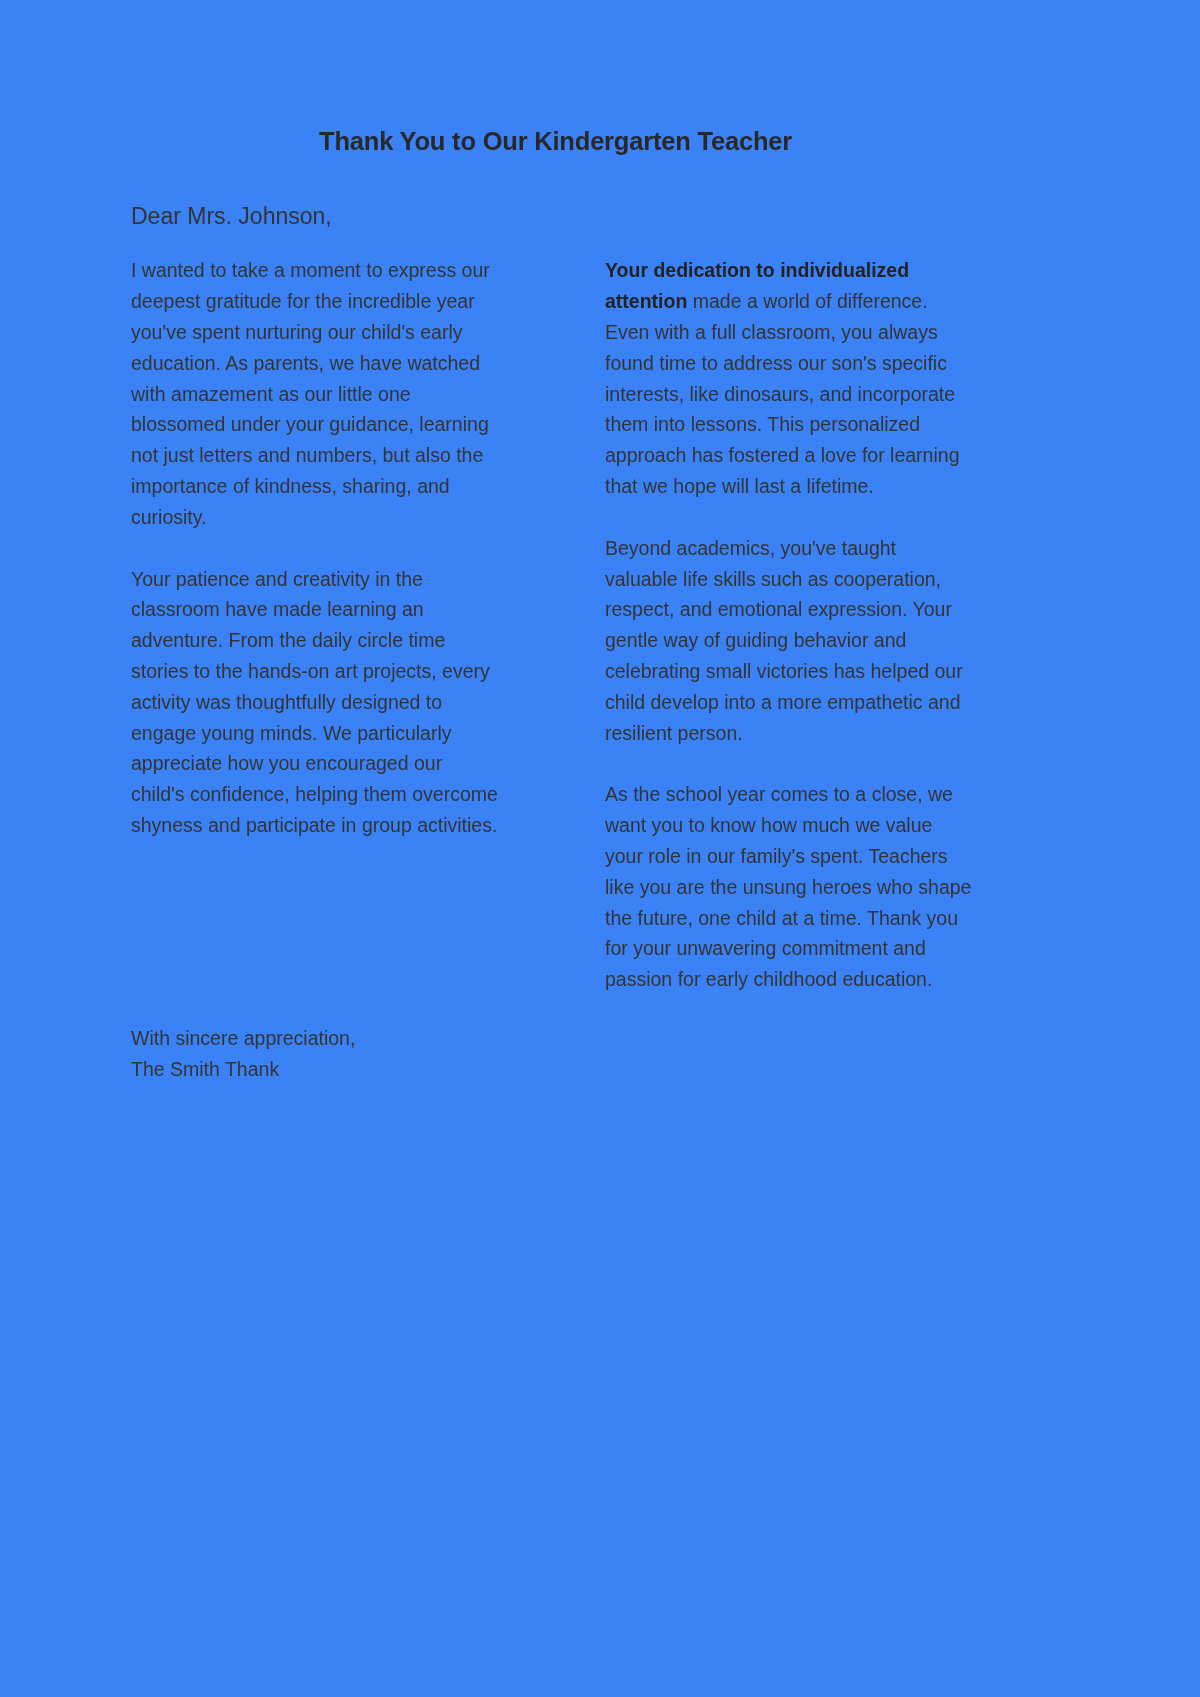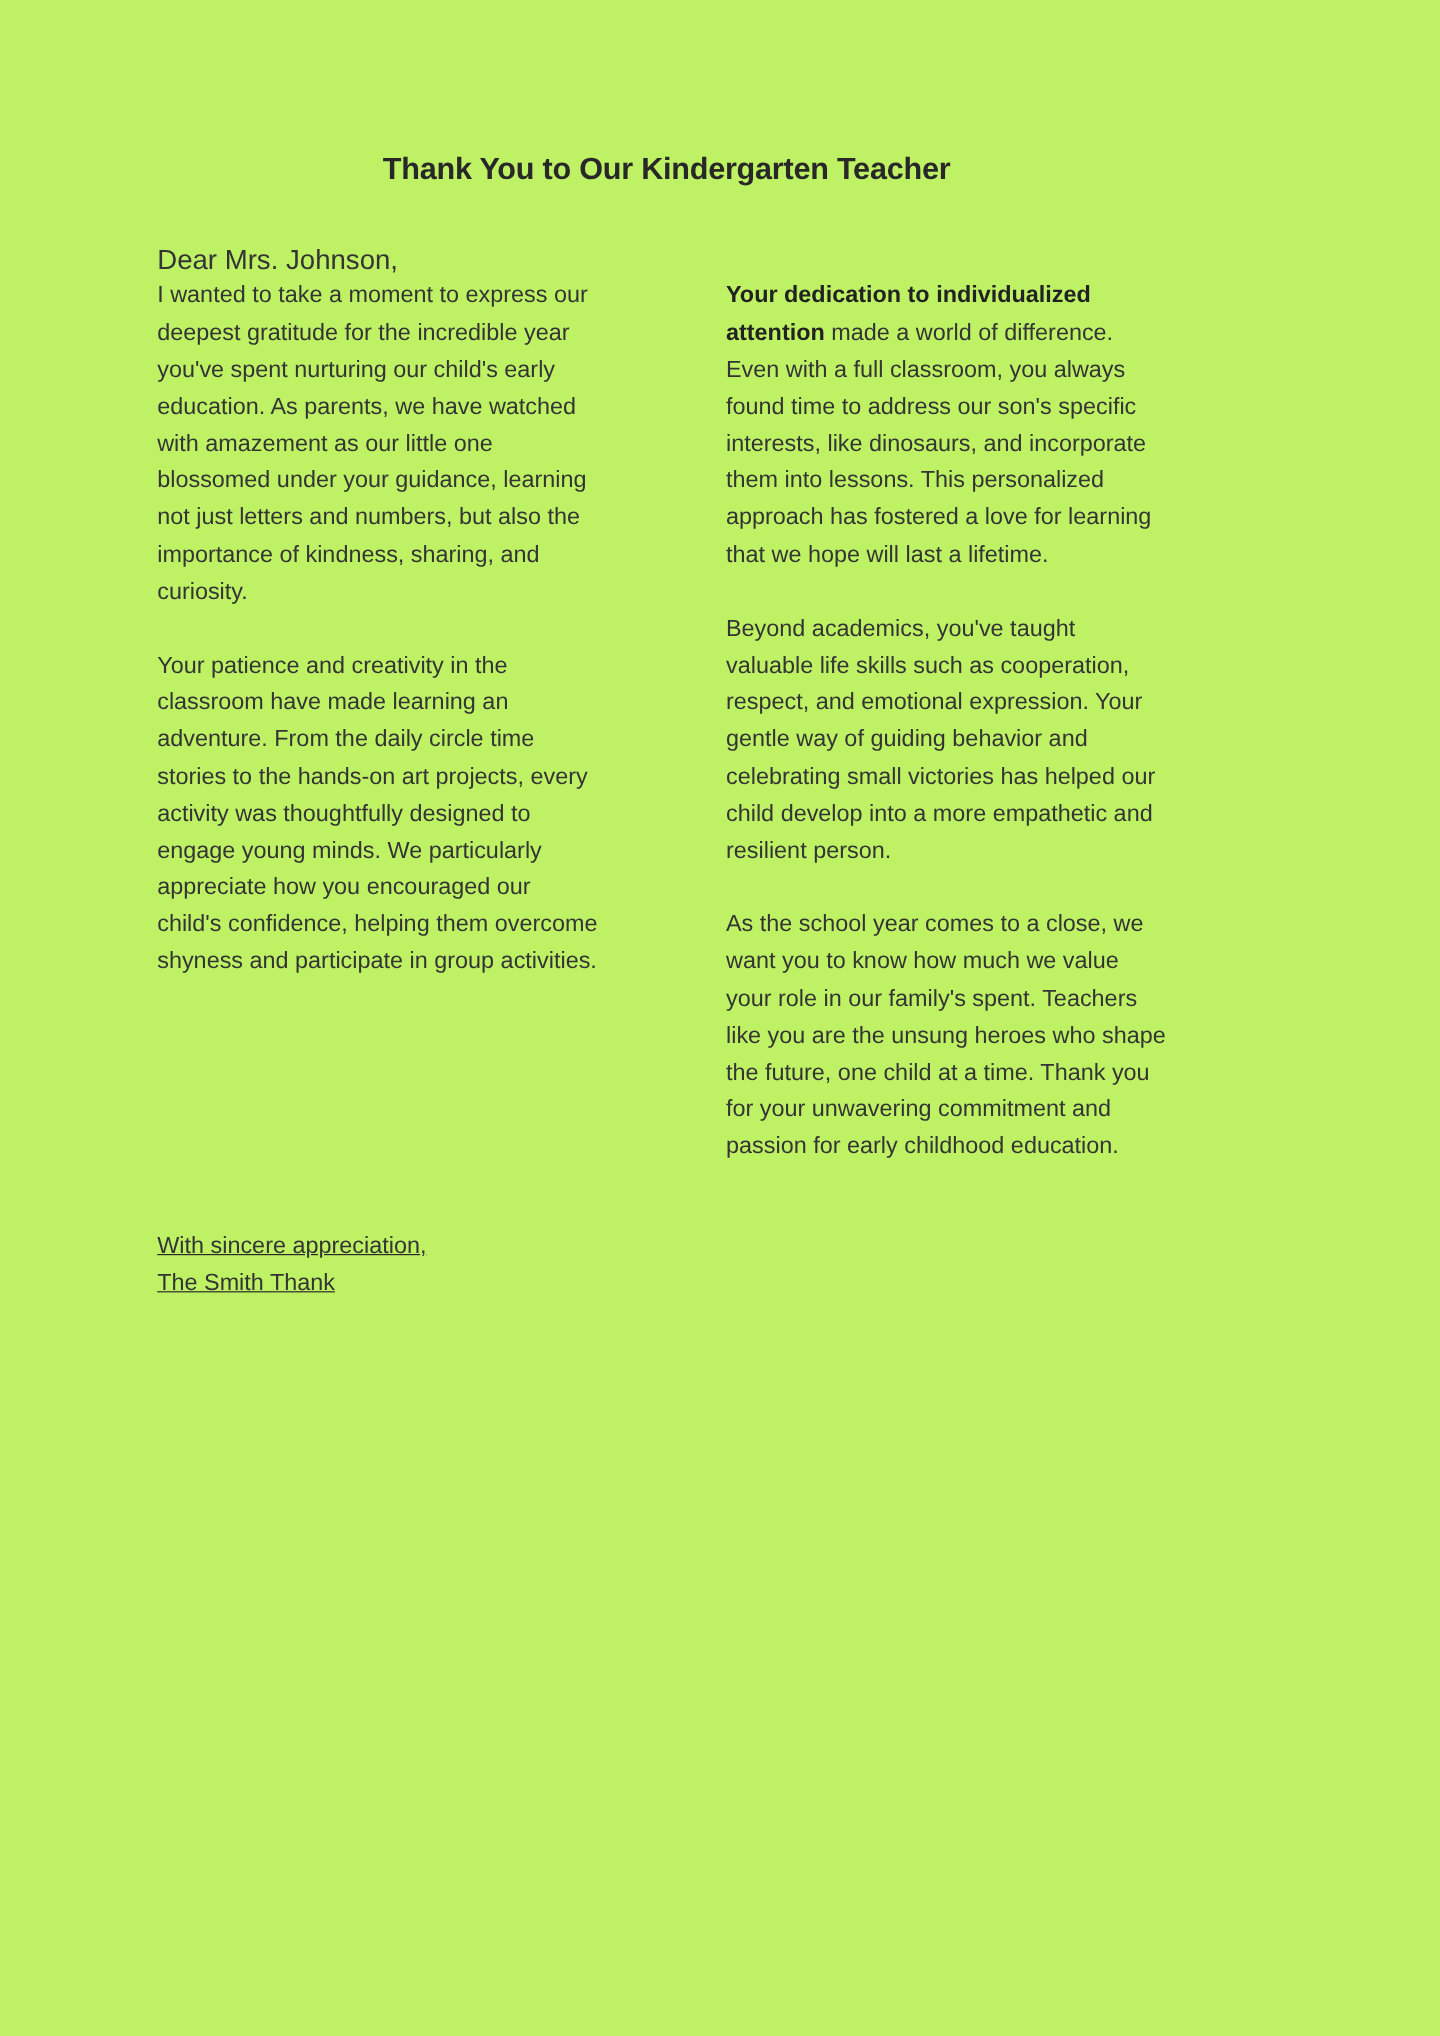--- a/index.html
+++ b/index.html
@@ -11,21 +11,21 @@
     width: 1200px;
     height: 1697px;
     font-family: "Liberation Sans", sans-serif;
     color: #2b2b2b;
     -webkit-font-smoothing: antialiased;
   }
   .page {
     position: relative;
     width: 1200px;
     height: 1697px;
-    background: #bef264;
+    background: #3b82f6;
     box-sizing: border-box;
     padding: 0;
     overflow: hidden;
   }
   .content {
     position: absolute;
     left: 131px;
     top: 0;
     width: 849px;
   }
@@ -40,20 +40,21 @@
     line-height: 1.25;
   }
   .salutation {
     margin: 0;
     padding-top: 43px;
     font-size: 23px;
     line-height: 30.5px;
     color: #343434;
   }
   .columns {
+    margin-top: 24px;
     display: flex;
     flex-direction: row;
     align-items: flex-start;
     column-gap: 0px;
   }
   .col {
     width: 368px;
   }
   .col-left {
     margin-right: 106px;
@@ -71,21 +72,20 @@
   }
   .lead {
     font-weight: bold;
     color: #222222;
   }
   .signature {
     position: absolute;
     left: 131px;
     top: 1023px;
     width: 440px;
-    text-decoration: underline;
   }
   .signature p {
     margin: 0;
     font-size: 19.5px;
     line-height: 30.8px;
     color: #343434;
   }
 </style>
 </head>
 <body>

